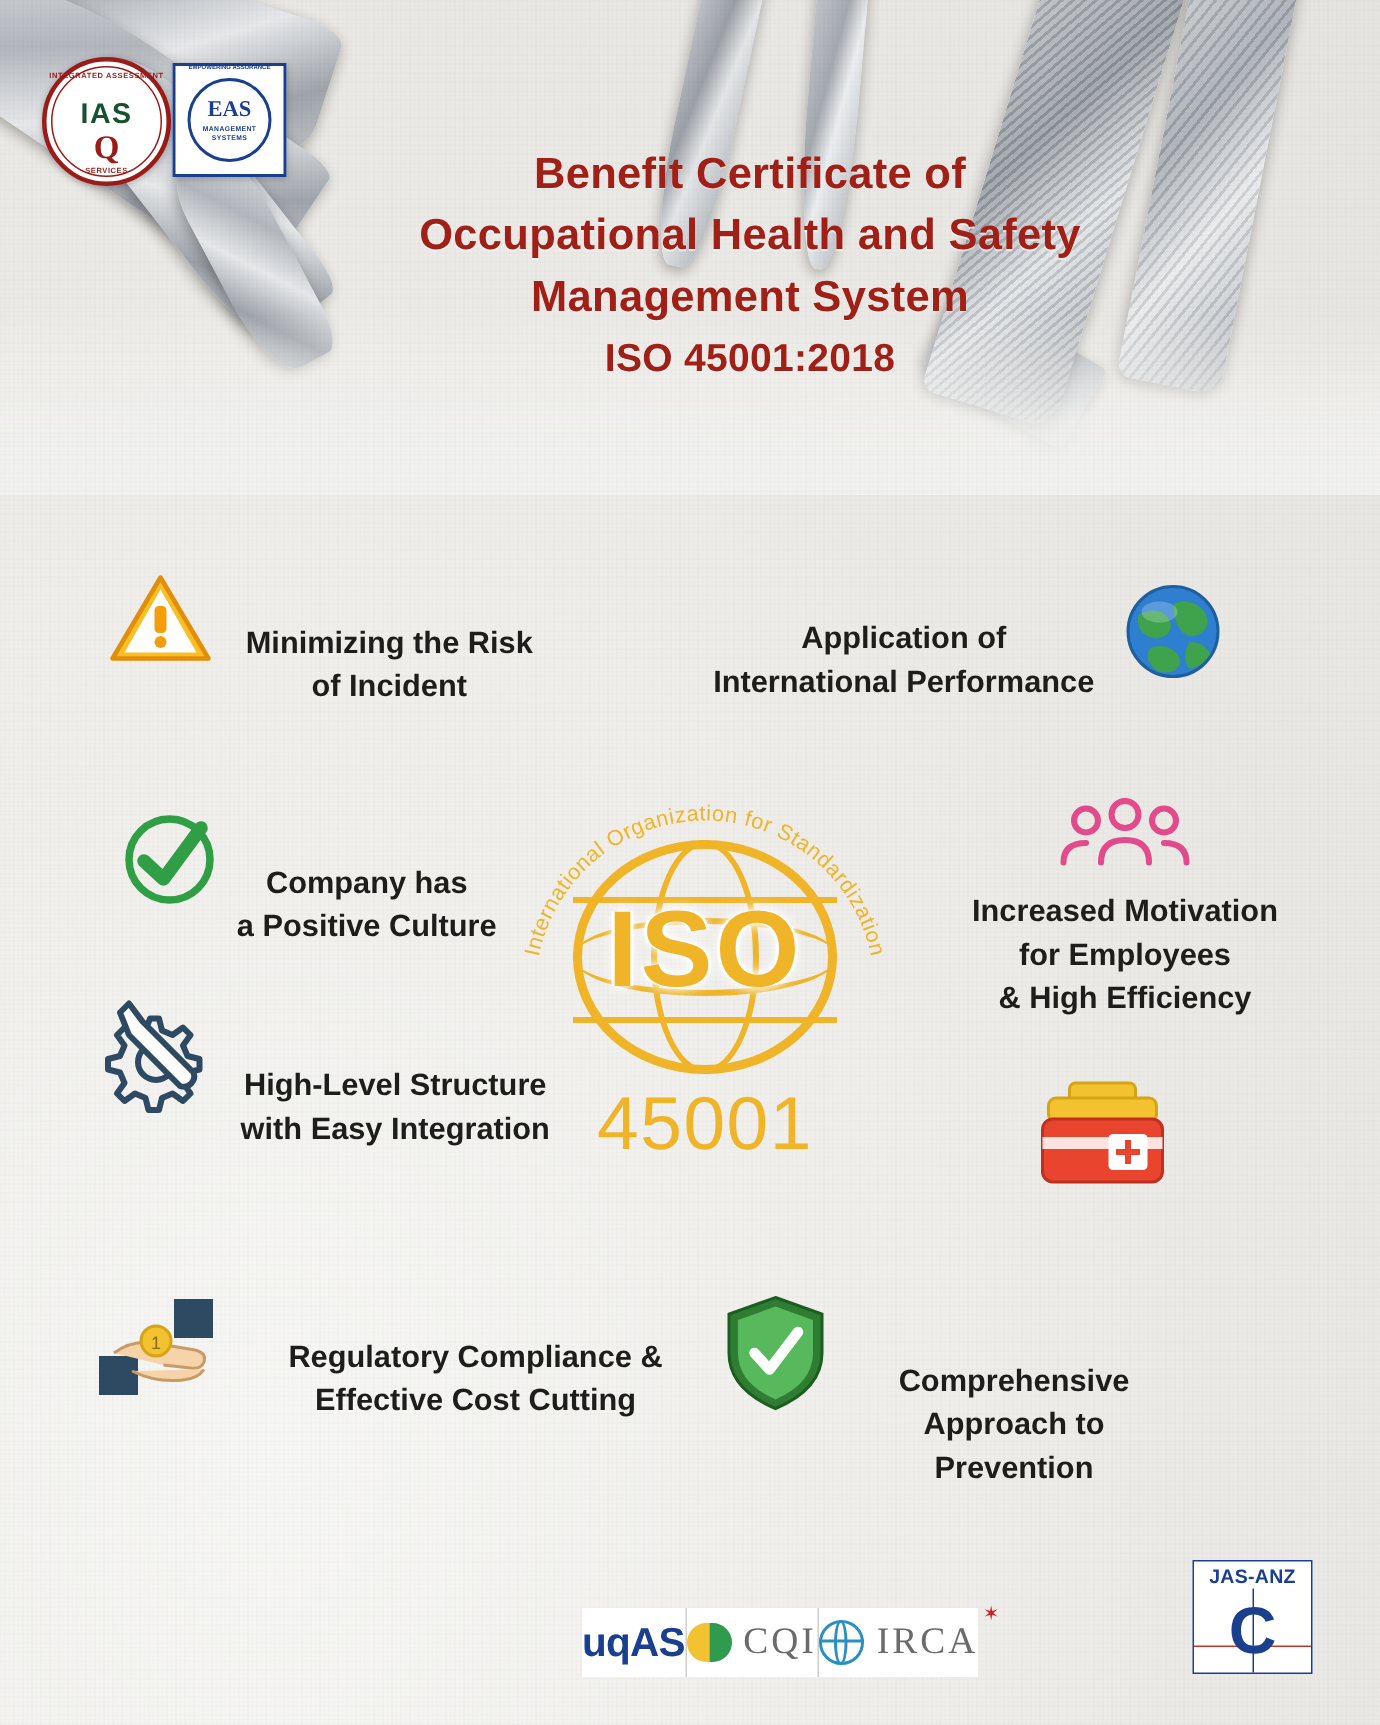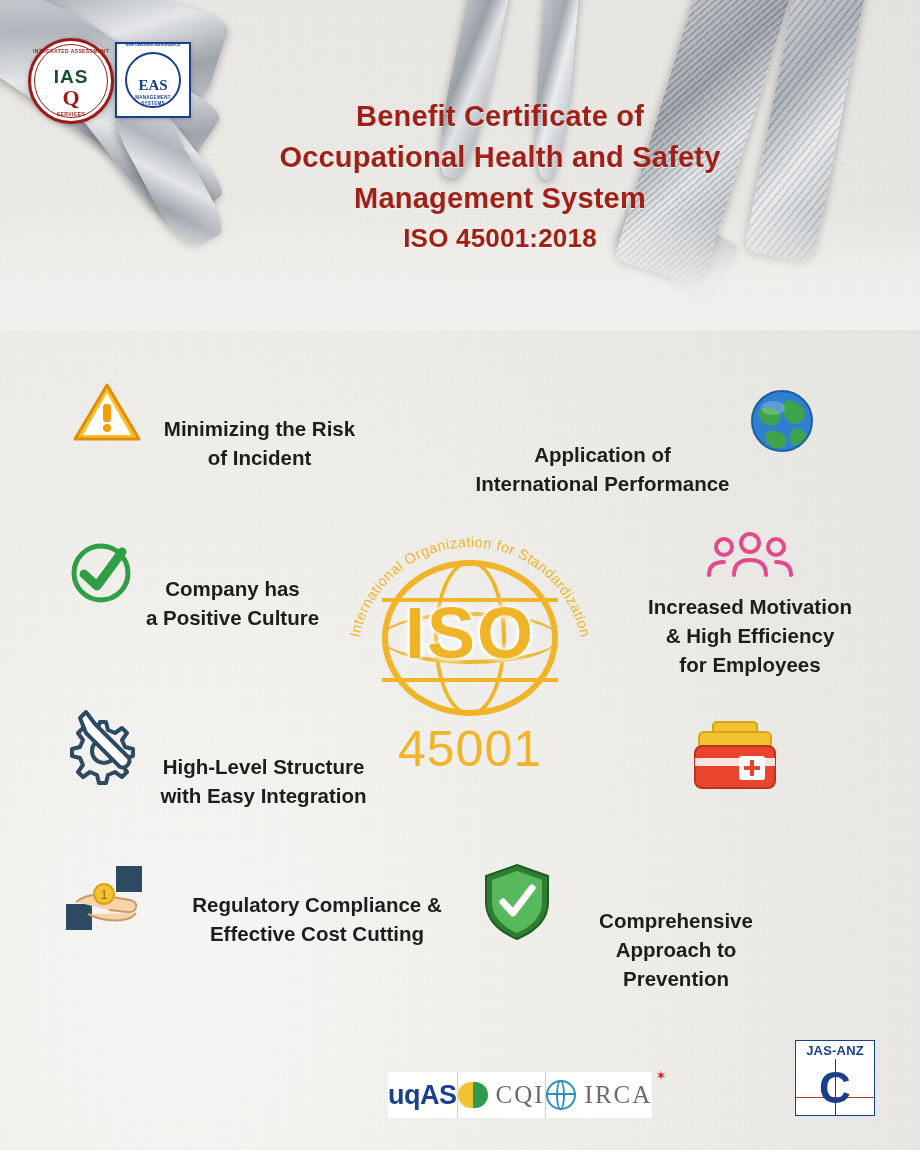--- a/index.html
+++ b/index.html
@@ -178,21 +178,21 @@
     align-items: center;
     justify-content: center;
     box-shadow: 0 1px 4px rgba(0,0,0,0.22);
   }
   .logo-eas .eas-inner {
     width: 52px; height: 52px;
     border-radius: 50%;
     border: 2px solid #1a3f8f;
     display: flex;
     align-items: center;
-    justify-content: flex-end;
+    justify-content: center;
     flex-direction: column;
     position: relative;
   }
   .logo-eas .eas-word {
     font-size: 15px;
     font-weight: bold;
     color: #1a3f8f;
     font-family: "Liberation Serif", serif;
     line-height: 1;
   }
@@ -318,30 +318,30 @@
     color: #1d1d1b;
     line-height: 1.42;
   }
   .icon-box {
     position: relative;
     flex: none;
   }
   
   #benefit-1 { left: 72px;  top: 380px; width: 330px; }
   #benefit-2 { left: 470px; top: 388px; width: 345px; }
-  #benefit-3 { left: 68px;  top: 540px; width: 270px; }
+  #benefit-3 { left: 80px;  top: 540px; width: 270px; }
   #benefit-4 { left: 610px; top: 530px; width: 280px; }
-  #benefit-5 { left: 62px;  top: 706px; width: 320px; }
+  #benefit-5 { left: 62px;  top: 663px; width: 320px; }
   #benefit-6 { left: 580px; top: 718px; width: 310px; }
   #benefit-7 { left: 62px;  top: 862px; width: 400px; }
   #benefit-8 { left: 482px; top: 862px; width: 310px; }
 
   #benefit-1 .b-text { margin-left: 10px; margin-top: 34px; text-align: center; width: 215px; }
   #benefit-2 { flex-direction: row-reverse; }
-  #benefit-2 .b-text { margin-right: 14px; margin-top: 52px; text-align: center; width: 290px; }
+  #benefit-2 .b-text { margin-right: 14px; margin-top: 23px; text-align: center; width: 290px; }
   #benefit-3 .b-text { margin-left: 6px; margin-top: 34px; text-align: center; width: 185px; }
   #benefit-4 { flex-direction: column; align-items: center; }
   #benefit-4 .b-text { margin-top: 6px; text-align: center; width: 275px; }
   #benefit-5 .b-text { margin-left: 8px; margin-top: 46px; text-align: center; width: 215px; }
   #benefit-6 { flex-direction: column; align-items: center; }
   #benefit-6 .b-text { margin-top: 8px; text-align: center; width: 300px; }
   #benefit-7 .b-text { margin-left: 10px; margin-top: 28px; text-align: center; width: 290px; }
   #benefit-8 .b-text { margin-left: 8px; margin-top: 44px; text-align: center; width: 270px; }
 
   
@@ -583,22 +583,22 @@
           <path d="M30 45 q0 -15 16 -15 q16 0 16 15"></path>
           <circle cx="20" cy="17" r="8"></circle>
           <path d="M5 45 q0 -13 15 -13"></path>
           <circle cx="72" cy="17" r="8"></circle>
           <path d="M87 45 q0 -13 -15 -13"></path>
         </g>
       </svg>
     </div>
     <div class="b-text">
       <div>Increased Motivation</div>
+      <div>for Employees</div>
       <div>&amp; High Efficiency</div>
-      <div>for Employees</div>
     </div>
   </div>
 
   <div class="benefit" id="benefit-5">
     <div class="icon-box">
       <svg width="86" height="86" viewBox="0 0 86 86">
         <g fill="none" stroke="#2e4a62" stroke-width="4" stroke-linejoin="round" stroke-linecap="round">
           <path d="M38 16 l6 0 l2 8 l7 3 l7 -5 l5 5 l-5 7 l3 7 l8 2 l0 7 l-8 2 l-3 7 l5 7 l-5 5 l-7 -5 l-7 3 l-2 8 l-7 0 l-2 -8 l-7 -3 l-7 5 l-5 -5 l5 -7 l-3 -7 l-8 -2 l0 -7 l8 -2 l3 -7 l-5 -7 l5 -5 l7 5 l7 -3 Z"></path>
           <circle cx="42" cy="45" r="12"></circle>
           <path d="M22 16 l10 10" stroke-width="5"></path>

